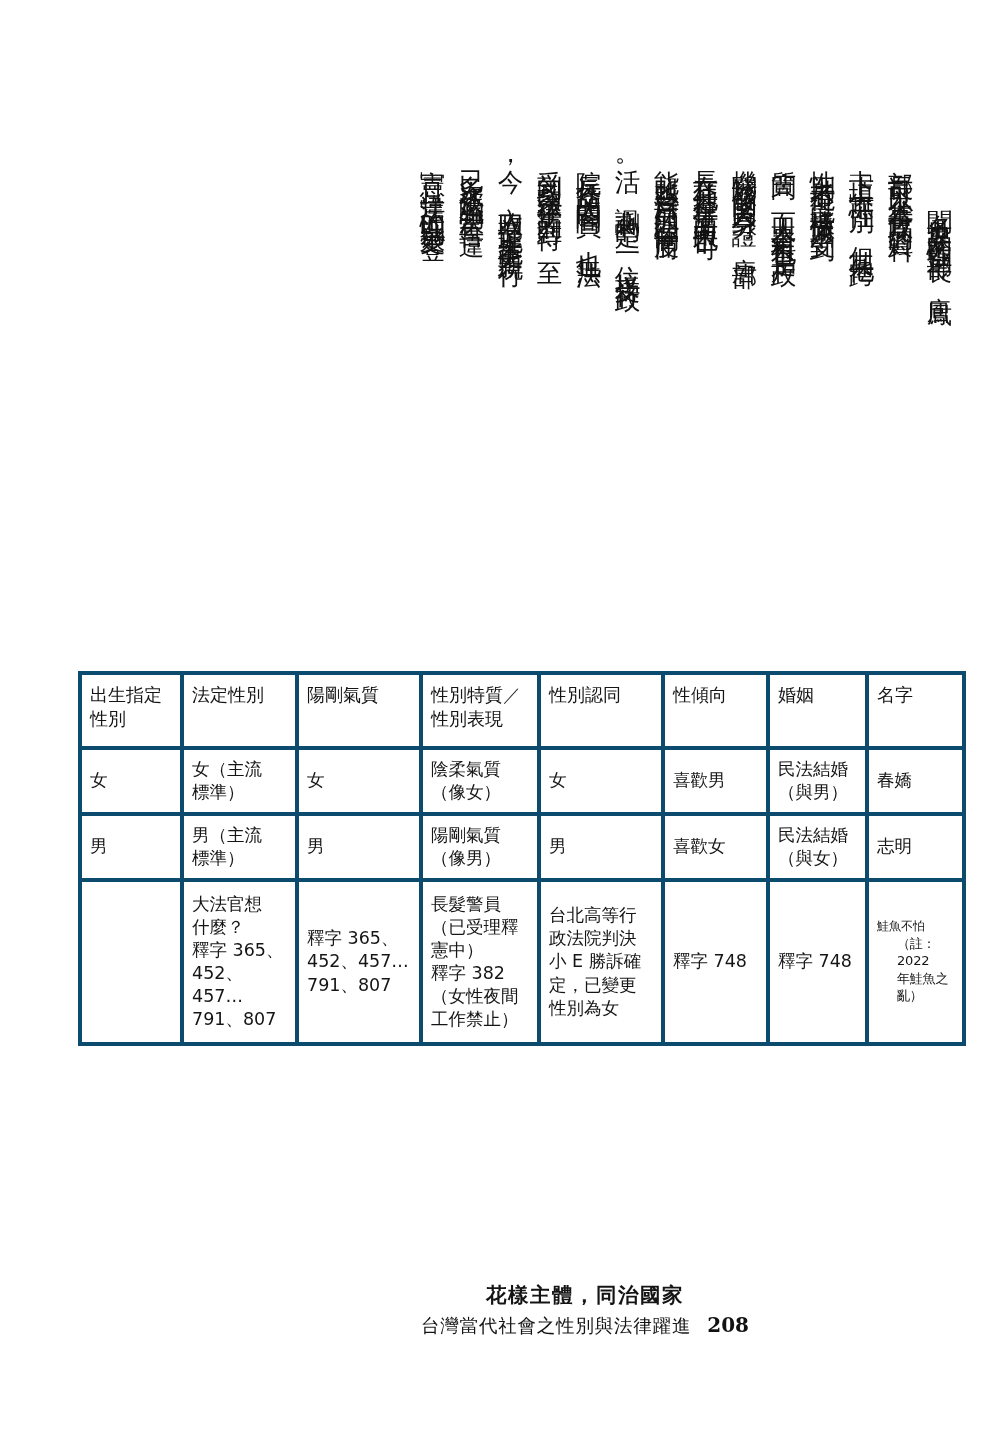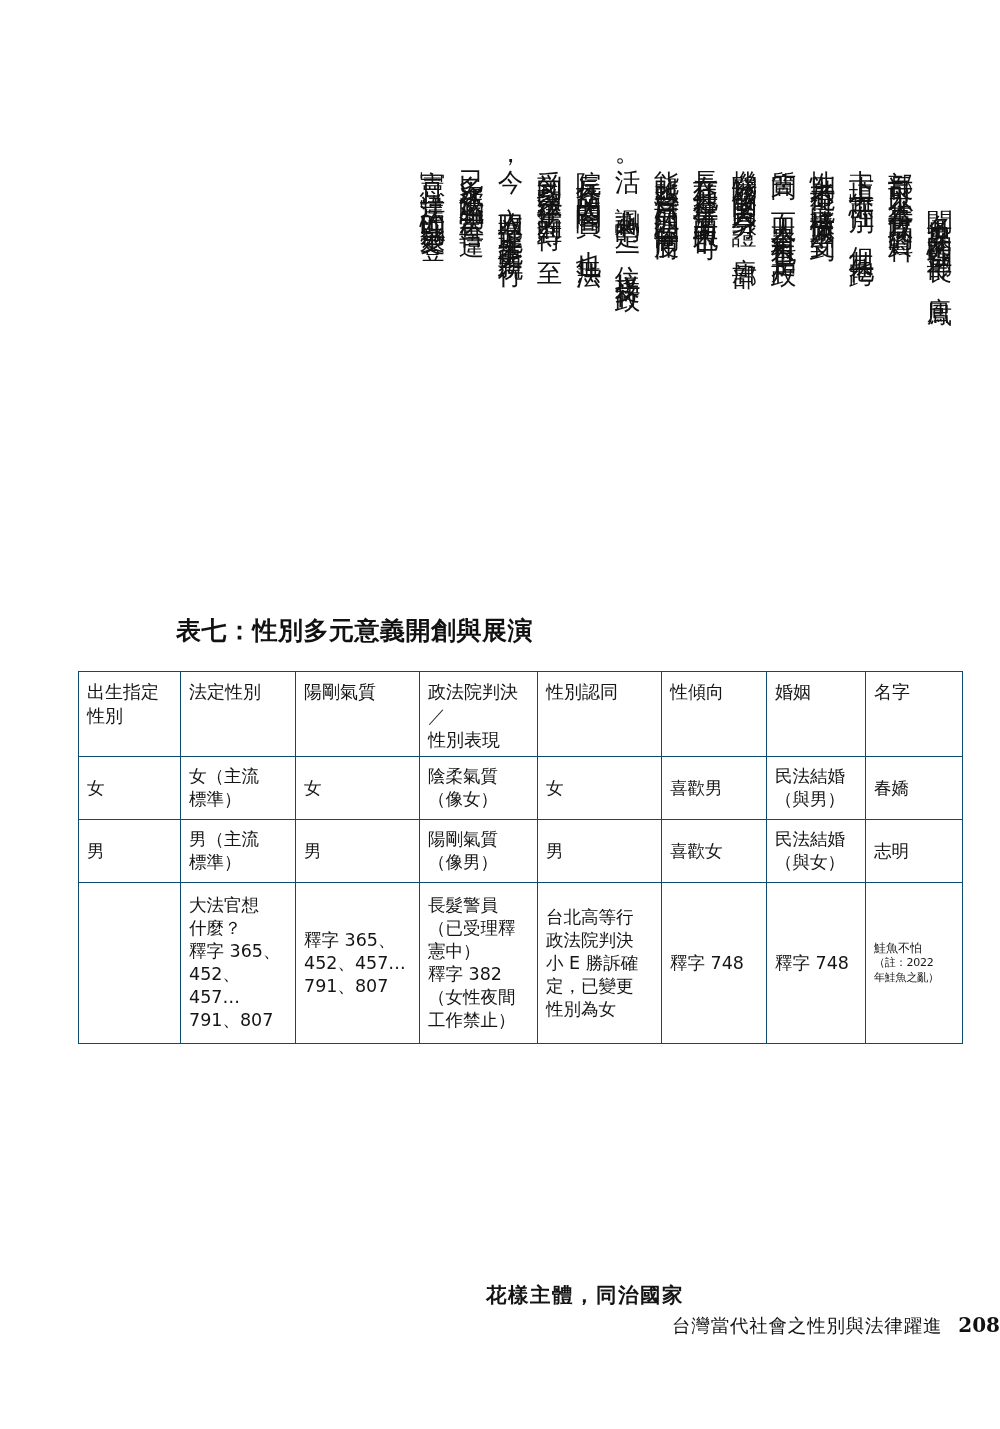--- a/index.html
+++ b/index.html
@@ -72,21 +72,21 @@
   }
   table.gtable {
     border-collapse: collapse;
     width: 884px;
     table-layout: fixed;
     font-family: "DejaVu Sans", "Liberation Sans", sans-serif;
     color: #151515;
   }
   table.gtable td,
   table.gtable th {
-    border: 1px solid #0c4a6e;
+    border: 4px solid #0c4a6e;
     vertical-align: middle;
     text-align: left;
     padding: 5px 7px 5px 8px;
     font-weight: normal;
     font-size: 17.5px;
     line-height: 1.32;
   }
   table.gtable thead th {
     font-size: 18px;
     vertical-align: top;
@@ -95,23 +95,24 @@
   }
   .r1 td, .r2 td { height: 52px; }
   .r3 td { height: 106px; }
   .r4 td { height: 150px; }
   .cell-sm {
     font-size: 16px;
     line-height: 1.3;
   }
   .cell-note {
     display: block;
-    font-size: 11px;
+    font-size: 13px;
     line-height: 1.35;
     letter-spacing: -0.2px;
+    margin-left: 20px;
   }
   .cell-main {
     display: block;
     font-size: 12px;
     line-height: 1.3;
   }
   .nowrapish { white-space: pre-line; }
 
   
   col.c0 { width: 102px; }
@@ -135,21 +136,21 @@
   .footer-title {
     font-size: 20.5px;
     font-weight: bold;
     letter-spacing: 1.5px;
     color: #141414;
     margin-bottom: 4px;
     padding-left: 170px;
   }
   .footer-line2 {
     display: flex;
-    justify-content: flex-end;
+    justify-content: center;
     align-items: baseline;
     padding-left: 170px;
   }
   .footer-sub {
     font-size: 18.5px;
     letter-spacing: 0.8px;
     color: #141414;
   }
   .footer-pageno {
     font-size: 20px;
@@ -174,41 +175,40 @@
       <div class="vcol">長在其他社會生活面向也不可</div>
       <div class="vcol">能超越台灣目前的法律制度而</div>
       <div class="vcol">活。諷刺的是，一位接受行政</div>
       <div class="vcol">院長任命的內閣閣員，也無法</div>
       <div class="vcol">受到國家法律平等的對待。至</div>
       <div class="vcol">今，內政部遲遲未能更新現行</div>
       <div class="vcol">已多次被法院判決宣告「違</div>
       <div class="vcol">憲」且「違法」的性別變更登</div>
     </div>
 
-  <div class="table-caption">表七：性別多元意義開創與展演</div>
 
   <div class="tbl-wrap">
     <table class="gtable">
       <colgroup>
         <col class="c0">
           <col class="c1">
           <col class="c2">
           <col class="c3">
         <col class="c4">
           <col class="c5">
           <col class="c6">
           <col class="c7">
       </colgroup>
       <thead>
         <tr id="thead-row">
             <th class="nowrapish">出生指定
 性別</th>
             <th class="nowrapish">法定性別</th>
             <th class="nowrapish">陽剛氣質</th>
-            <th class="nowrapish">政法院判決／
+            <th class="nowrapish">性別特質／
 性別表現</th>
             <th class="nowrapish">性別認同</th>
             <th class="nowrapish">性傾向</th>
             <th class="nowrapish">婚姻</th>
             <th class="nowrapish">名字</th>
           </tr>
       </thead>
       <tbody id="tbody">
           <tr class="r1">
             <td class="nowrapish">女</td>

